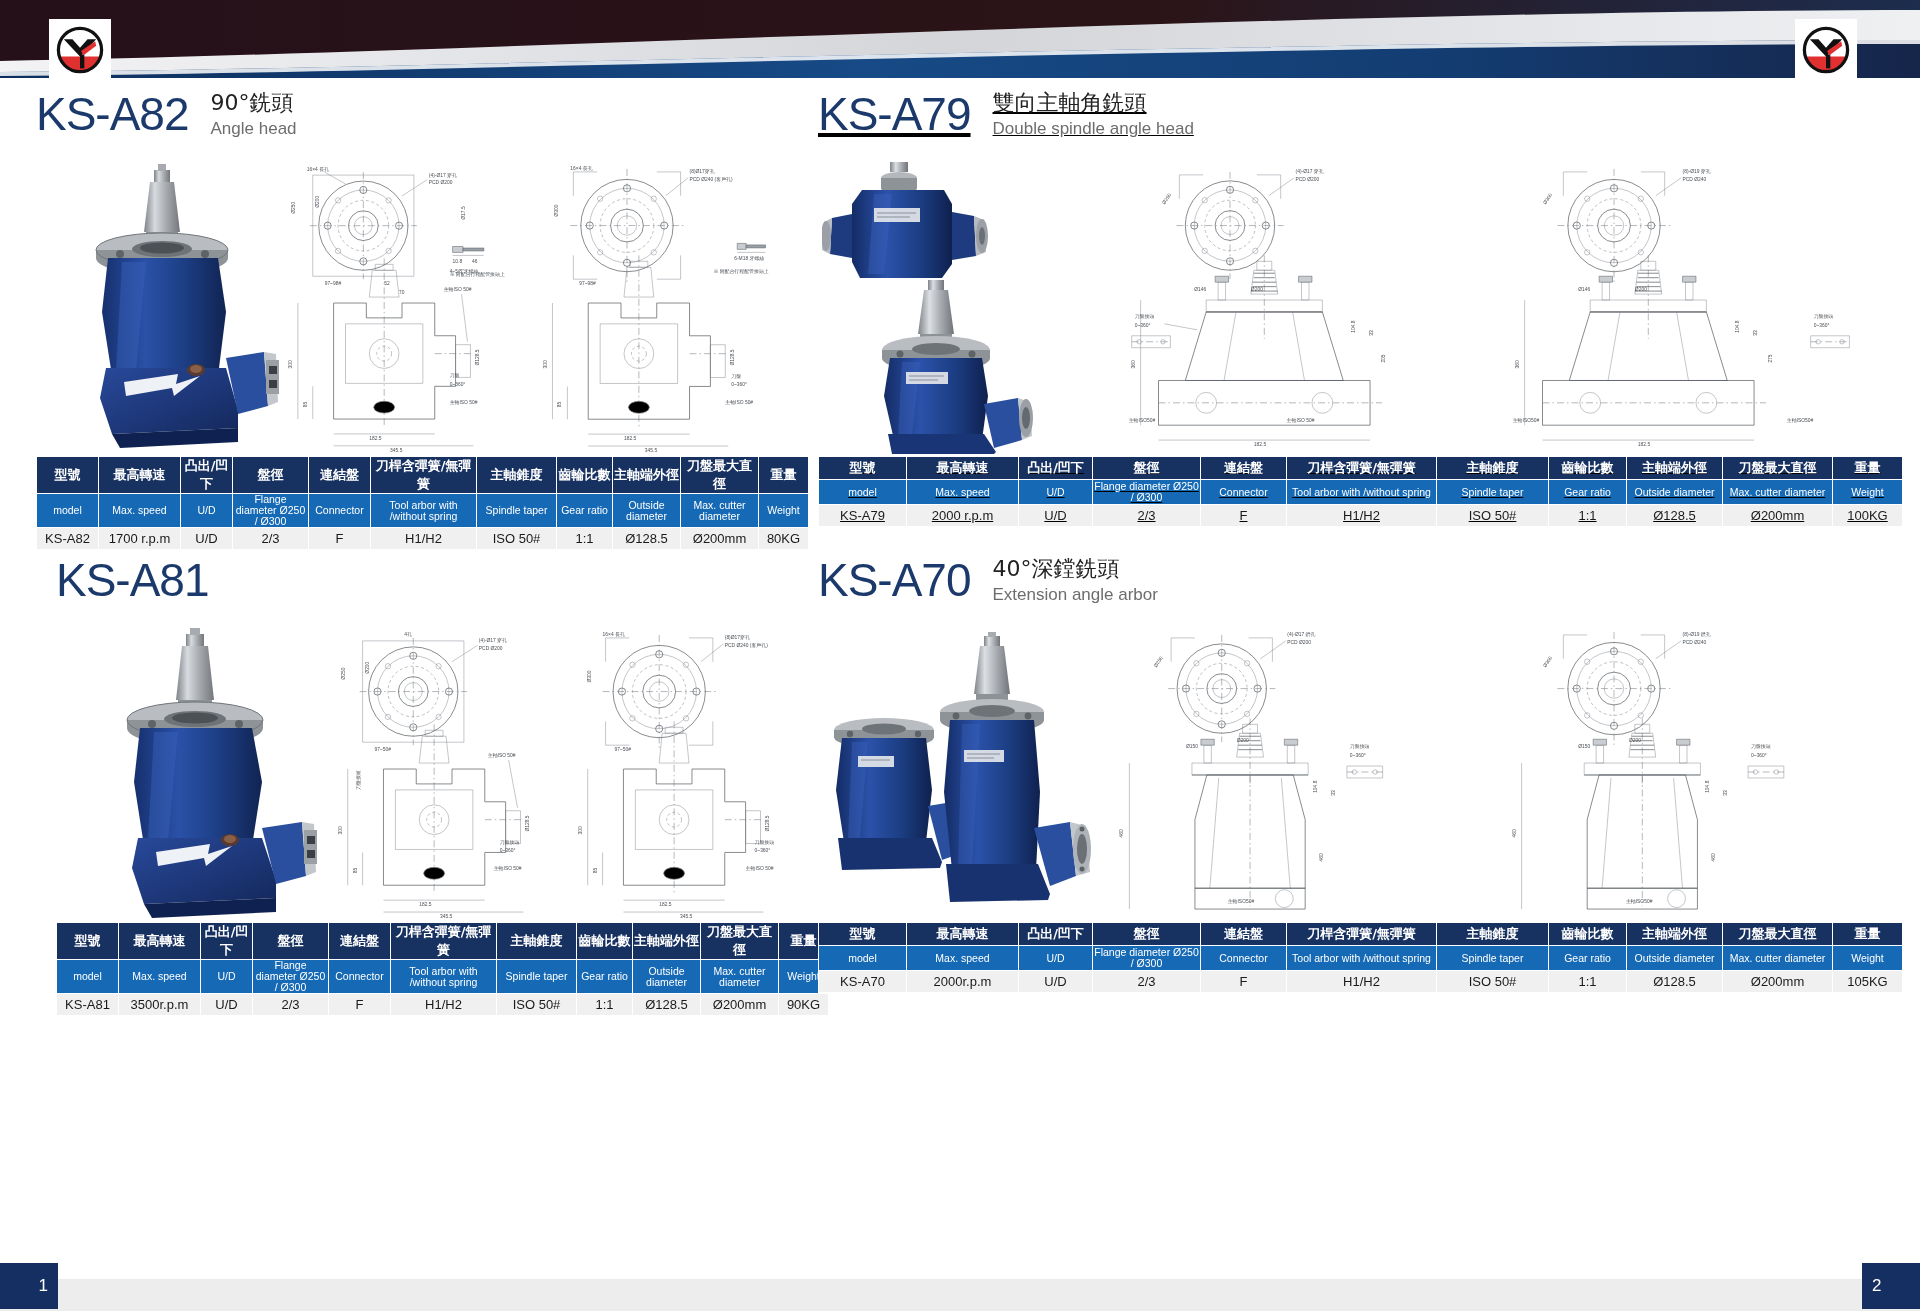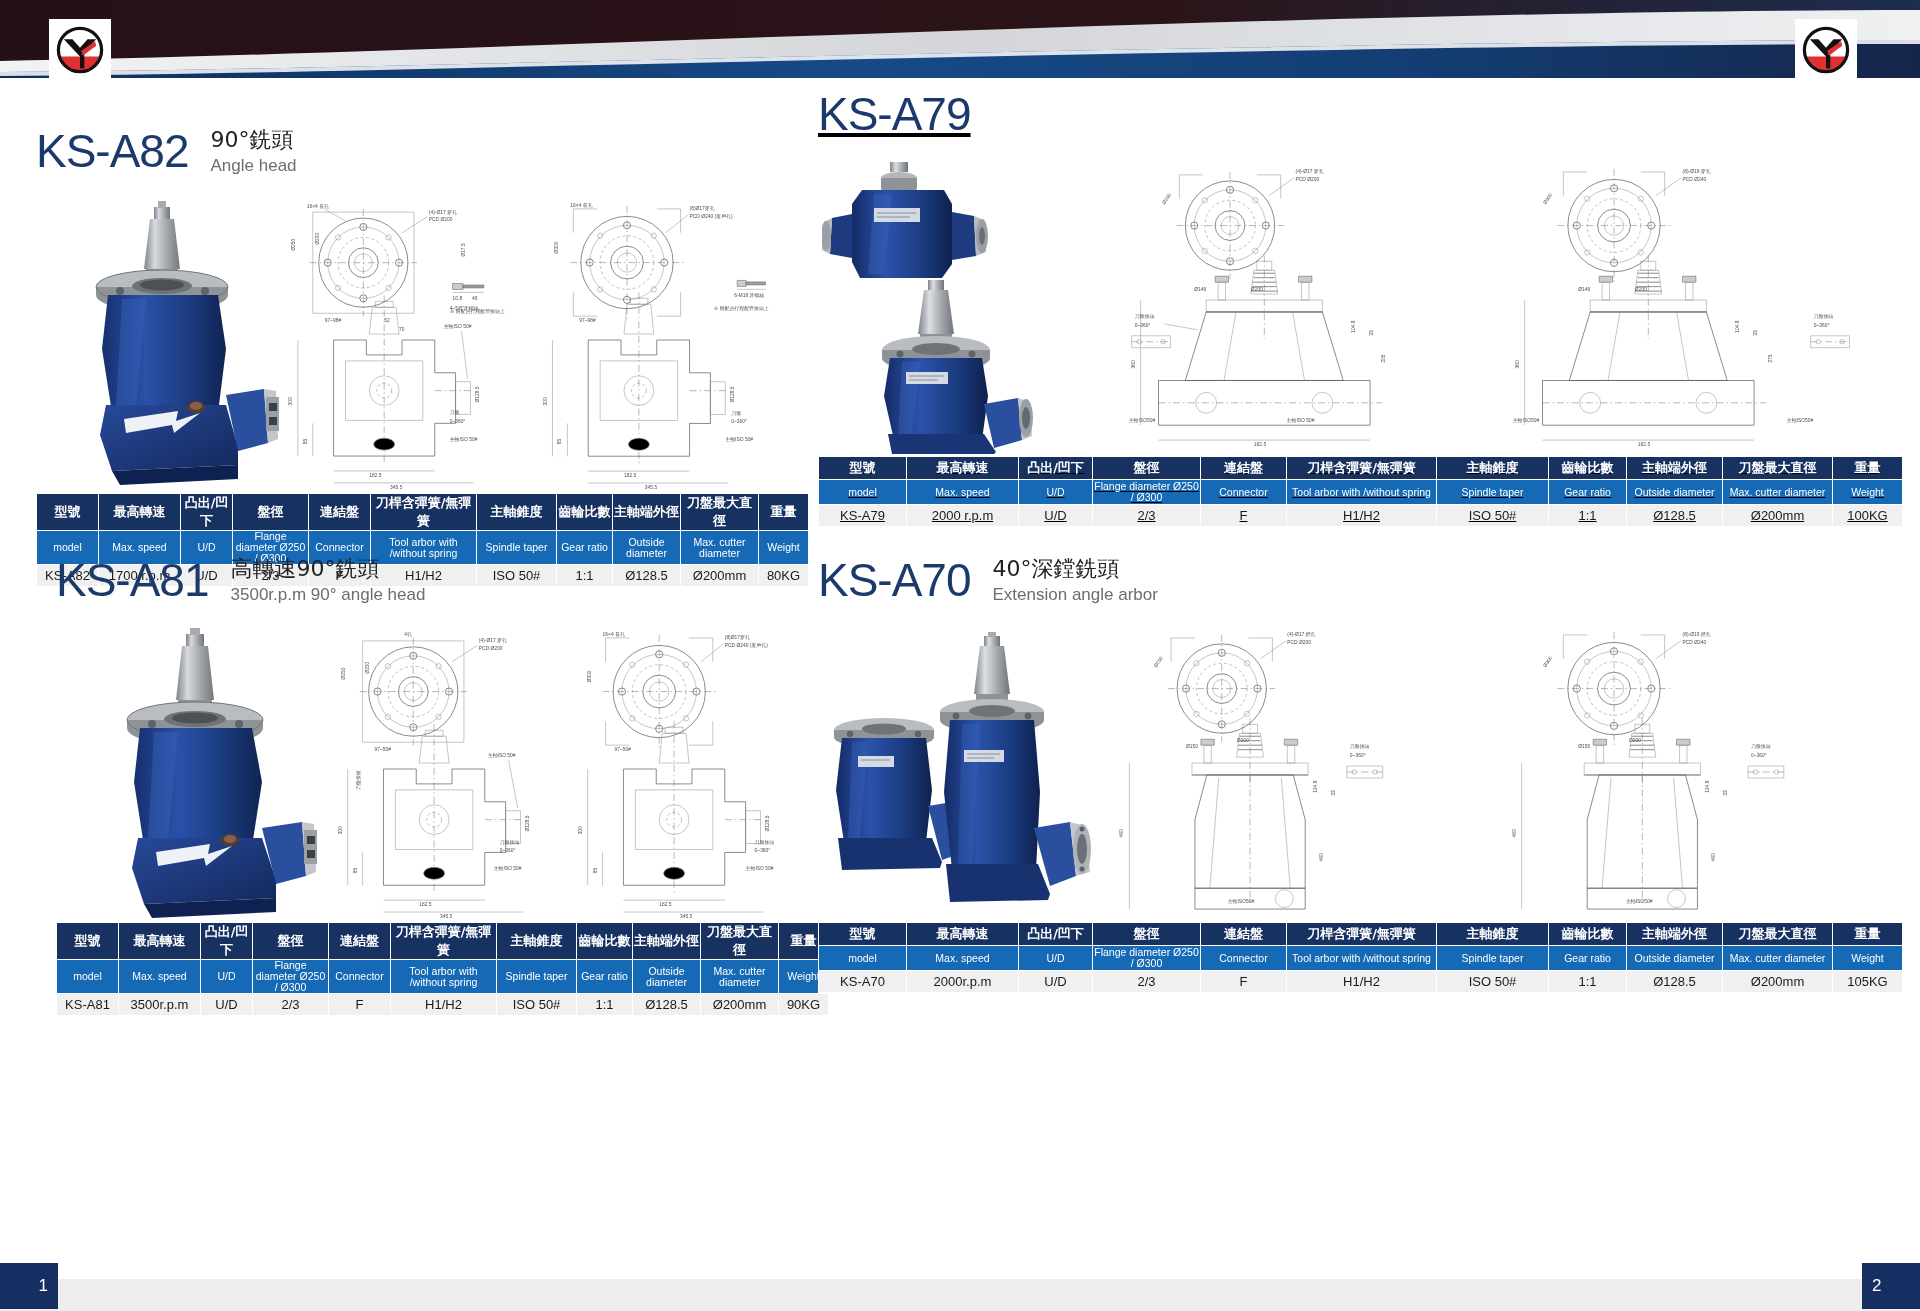--- a/index.html
+++ b/index.html
@@ -22,21 +22,21 @@
     position: absolute; width: 62px; height: 62px; background: #ffffff;
     display: flex; align-items: center; justify-content: center;
   }
   .logo-left { top: 19px; left: 49px; }
   .logo-right { top: 19px; left: 1795px; }
 
   
   .page { position: absolute; top: 0; left: 0; width: 1920px; height: 1311px; }
 
   .panel { position: absolute; }
-  .panel-tl { left: 36px;   top: 86px;  width: 760px; margin-top: 37px; }
+  .panel-tl { left: 36px;   top: 86px;  width: 760px; }
   .panel-tr { left: 818px;  top: 86px;  width: 1066px; text-decoration: underline; }
   .panel-bl { left: 36px;   top: 552px; width: 760px; margin-left: 20px; }
   .panel-br { left: 818px;  top: 552px; width: 1066px; }
 
   
   .title-row { display: flex; align-items: flex-start; height: 70px; }
   .model-big {
     font-size: 46px; font-weight: 400; color: #1b3a6b; letter-spacing: -1px;
     line-height: 56px; white-space: nowrap;
   }
@@ -435,20 +435,24 @@
         <td>Ø200mm</td>
         <td>80KG</td>
       </tr>
     </tbody>
       </table>
   </div>
 
   <div class="panel panel-tr">
     <div class="title-row">
       <div class="model-big">KS-A79</div>
+      <div class="title-texts">
+        <div class="title-cn">雙向主軸角銑頭</div>
+        <div class="title-en">Double spindle angle head</div>
+      </div>
     </div>
 
     <div class="content-row" style="height:300px;">
 
       <div class="photo-slot" style="left:4px; top:0px; width:290px; height:300px;">
         <svg class="photo" width="290" height="300" viewBox="0 0 290 300">
           <defs>
             <linearGradient id="steel2" x1="0" y1="0" x2="1" y2="0">
               <stop offset="0%" stop-color="#7e8388"></stop>
                 <stop offset="32%" stop-color="#dcdfe3"></stop>
@@ -726,24 +730,20 @@
         <td>Ø200mm</td>
         <td>100KG</td>
       </tr>
     </tbody>
       </table>
   </div>
 
   <div class="panel panel-bl">
     <div class="title-row">
       <div class="model-big">KS-A81</div>
-      <div class="title-texts">
-        <div class="title-cn">高轉速90°銑頭</div>
-        <div class="title-en">3500r.p.m 90° angle head</div>
-      </div>
     </div>
 
     <div class="content-row" style="height:300px;">
       <div class="photo-slot" style="left:30px; top:6px; width:240px; height:292px;">
         <svg class="photo" width="240" height="292" viewBox="0 0 240 292">
           <defs>
             <linearGradient id="steel3" x1="0" y1="0" x2="1" y2="0">
               <stop offset="0%" stop-color="#7e8388"></stop>
                 <stop offset="30%" stop-color="#d7dade"></stop>
               <stop offset="60%" stop-color="#a9adb2"></stop>

